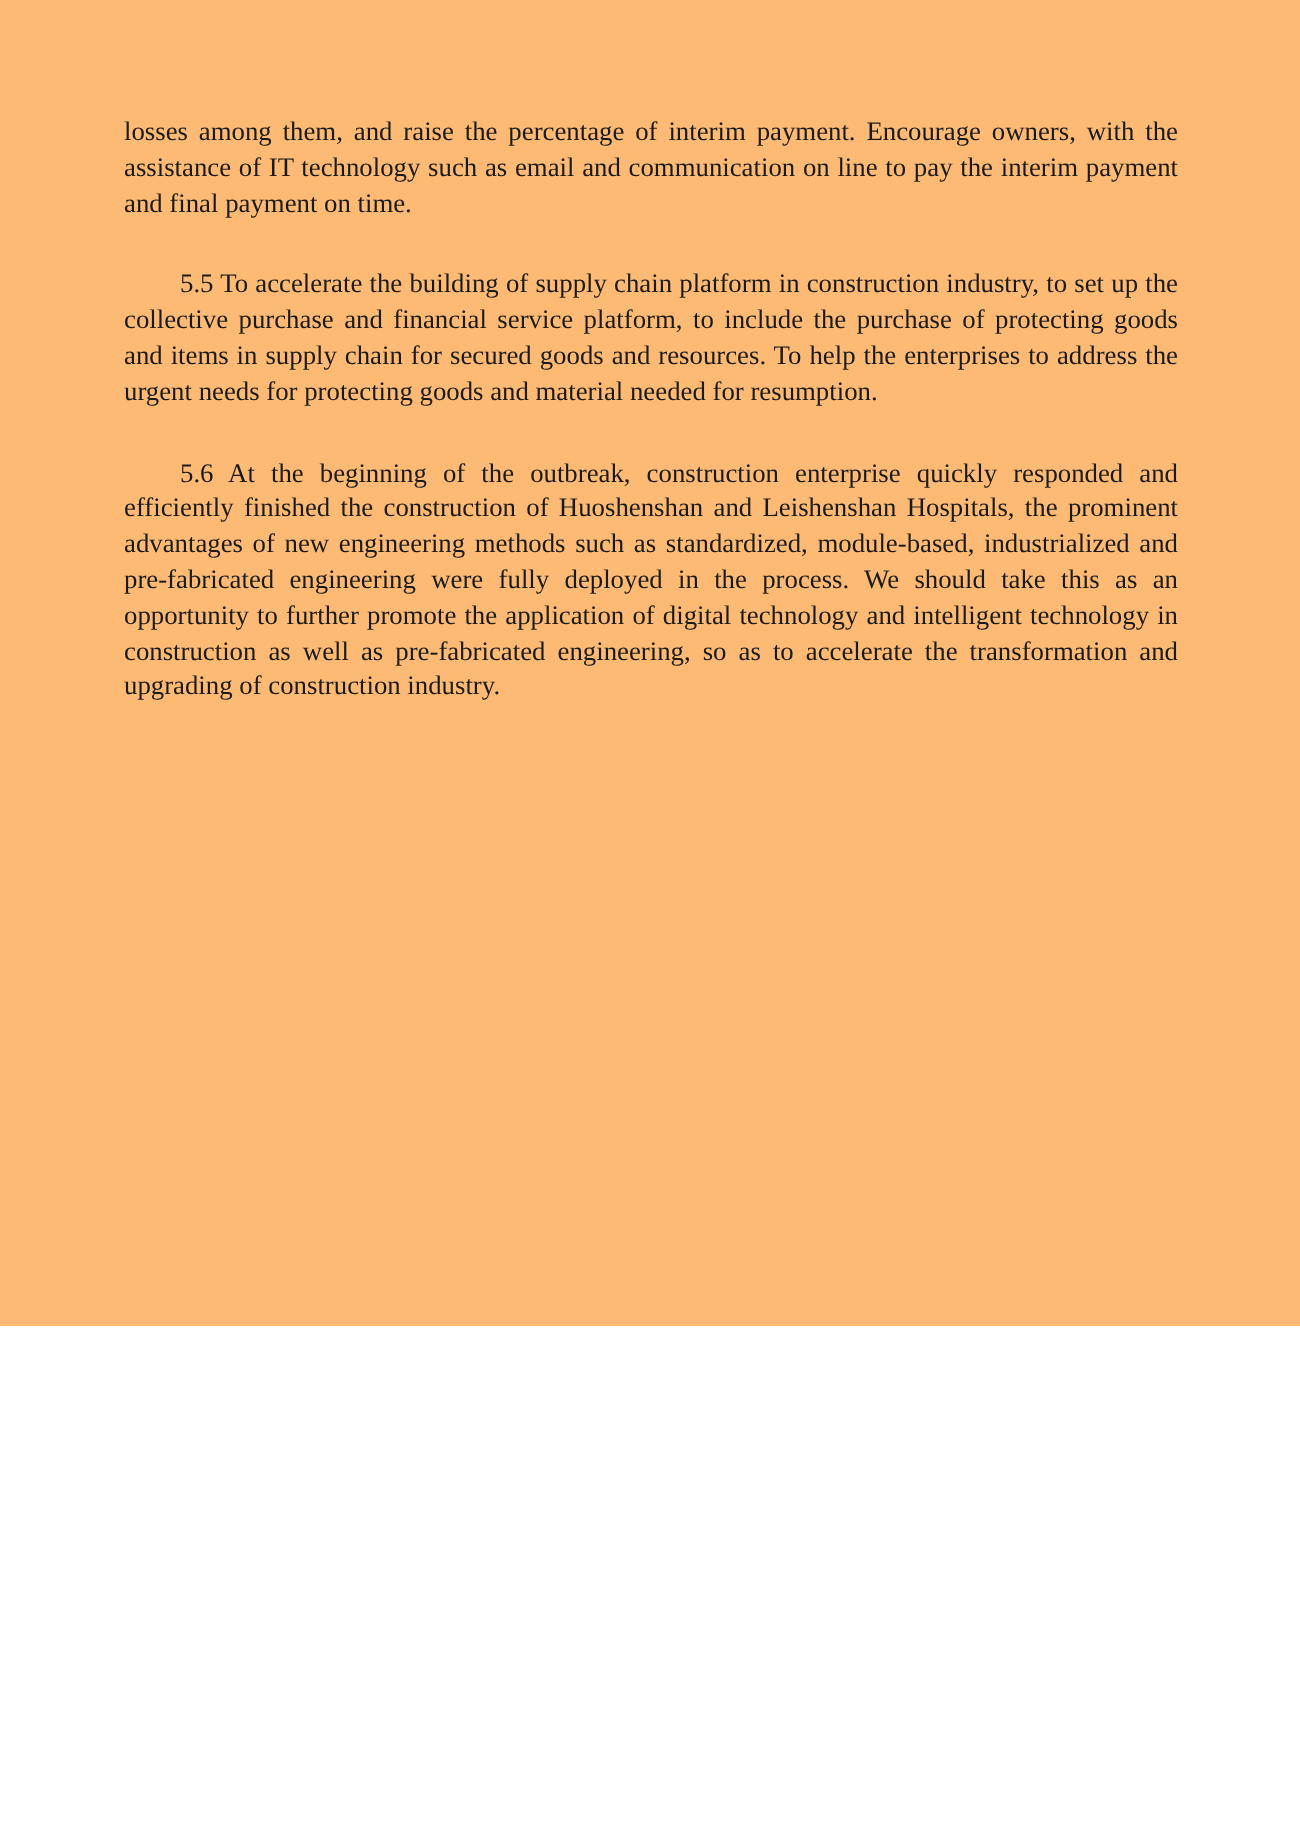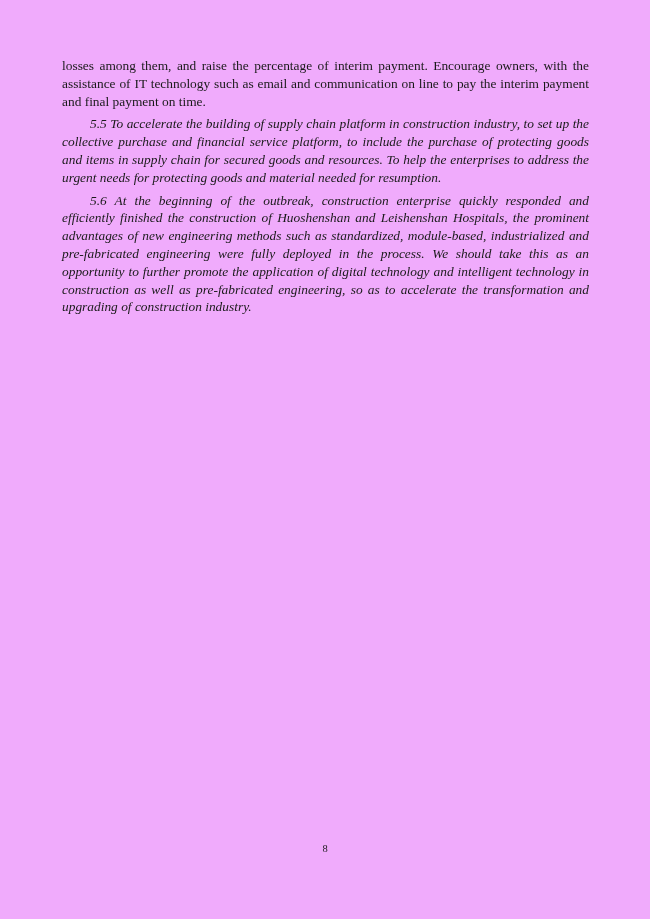--- a/index.html
+++ b/index.html
@@ -3,41 +3,40 @@
 <meta charset="utf-8">
 <style>
   * { margin: 0; padding: 0; box-sizing: border-box; }
   html, body {
     background: #ffffff;
     font-family: "Liberation Serif", "DejaVu Serif", serif;
   }
   .page {
     position: relative;
     width: 650px;
-    height: 919px;
-    background: #f0abfc;
+    height: 663px;
+    background: #fdba74;
     overflow: hidden;
     margin: 0 auto;
   }
   .content {
     position: absolute;
     top: 57px;
     left: 62px;
     right: 61px;
     color: #1a1a1a;
     font-size: 13.4px;
     line-height: 17.8px;
     text-align: justify;
   }
   .para {
     margin: 0;
   }
   .para + .para {
-    margin-top: 5px;
-    font-style: italic;
+    margin-top: 23px;
   }
   .para.indent {
     text-indent: 28px;
   }
   .footer {
     position: absolute;
     left: 0;
     right: 0;
     top: 838px;
     text-align: center;

